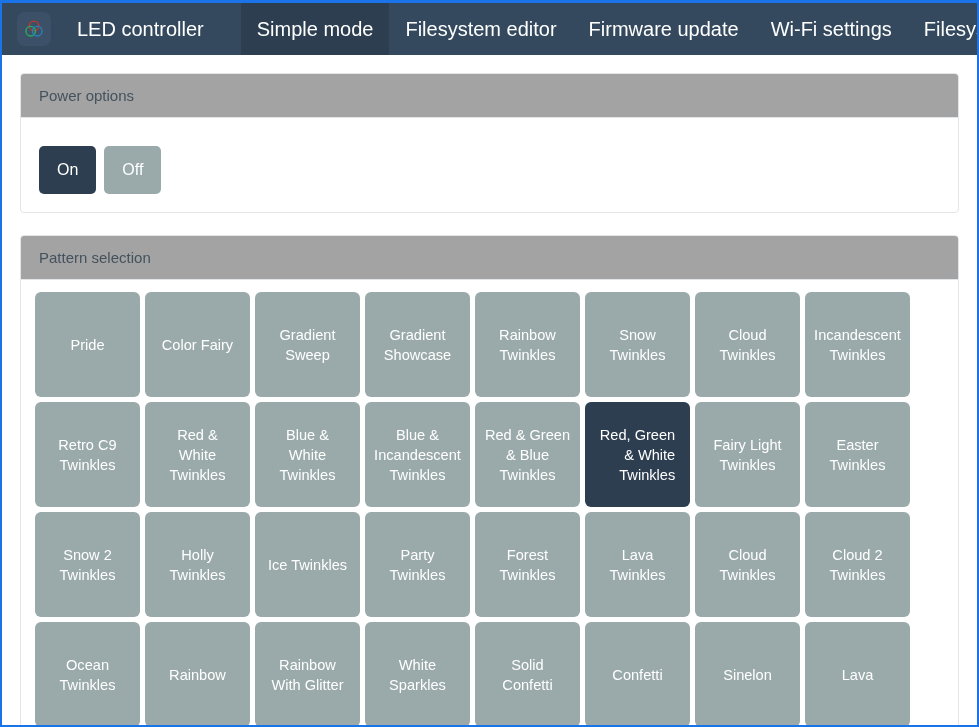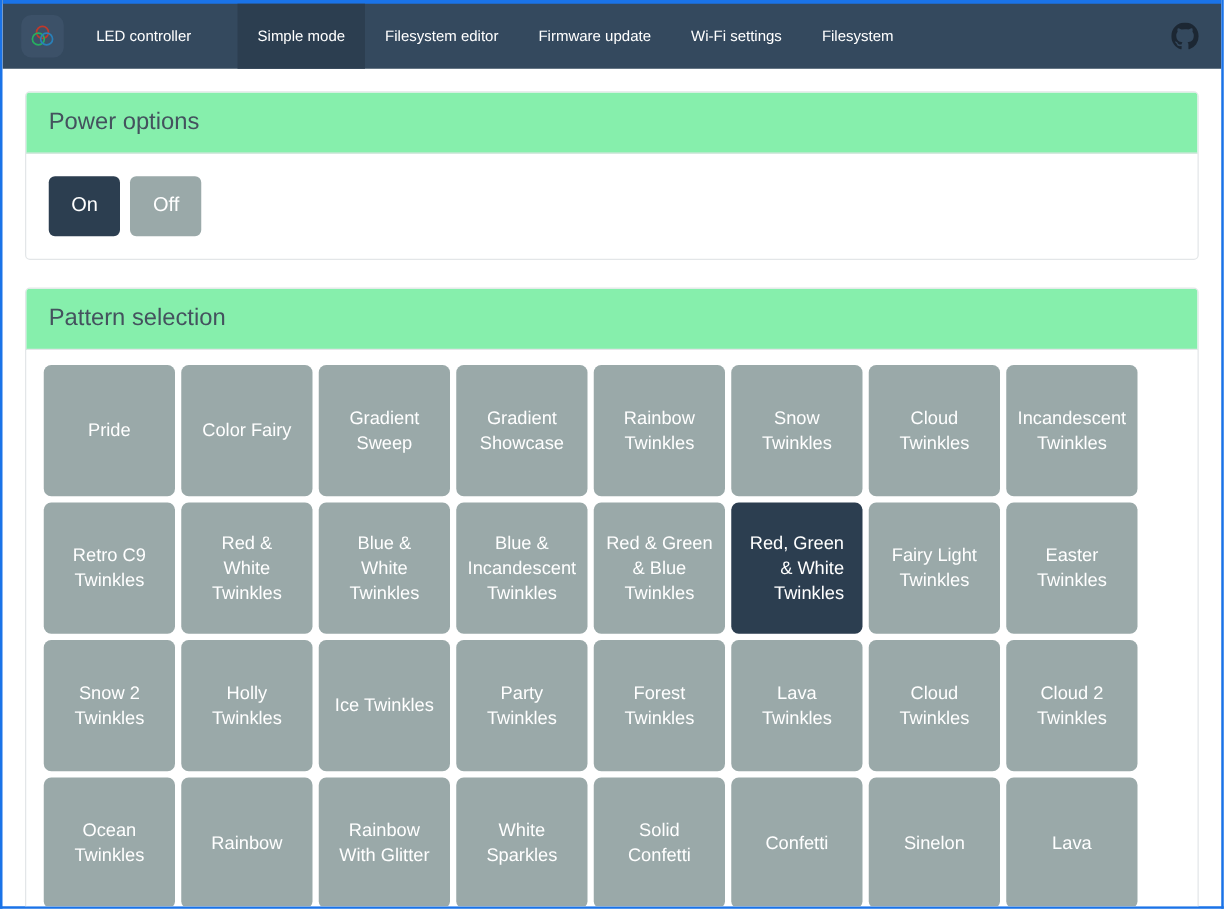--- a/index.html
+++ b/index.html
@@ -59,21 +59,21 @@
   .nav-items {
     display: flex;
     align-items: stretch;
     flex: 1 1 auto;
   }
   .nav-item {
     display: flex;
     align-items: center;
     padding: 0 16px;
     color: #ffffff;
-    font-size: 12px;
+    font-size: 20px;
     white-space: nowrap;
     cursor: pointer;
     text-decoration: none;
   }
   .nav-item.active {
     background: #2c3e50;
     color: #ffffff;
     margin-left: 21px;
   }
   .nav-right {
@@ -96,24 +96,24 @@
   }
 
   .card {
     background: #ffffff;
     border: 1px solid #e3e6e8;
     border-radius: 4px;
     margin-bottom: 22px;
     overflow: hidden;
   }
   .card-header {
-    background: #86efac;
+    background: #a3a3a3;
     border-bottom: 1px solid #e3e6e8;
     padding: 13px 18px;
-    font-size: 19px;
+    font-size: 15px;
     color: #44525e;
   }
   .card-body {
     padding: 18px;
   }
 
   
   .power-row {
     display: flex;
     gap: 8px;
@@ -125,20 +125,21 @@
     border: none;
     border-radius: 5px;
     color: #ffffff;
     font-size: 16px;
     font-family: "Liberation Sans", sans-serif;
     cursor: pointer;
     background: #9aa9a9;
     display: flex;
     align-items: center;
     justify-content: center;
+    margin-top: 10px;
   }
   .power-btn.on-state {
     background: #2c3e50;
   }
 
   
   .pattern-body {
     padding: 12px 14px 14px 14px;
   }
   .pattern-grid {

